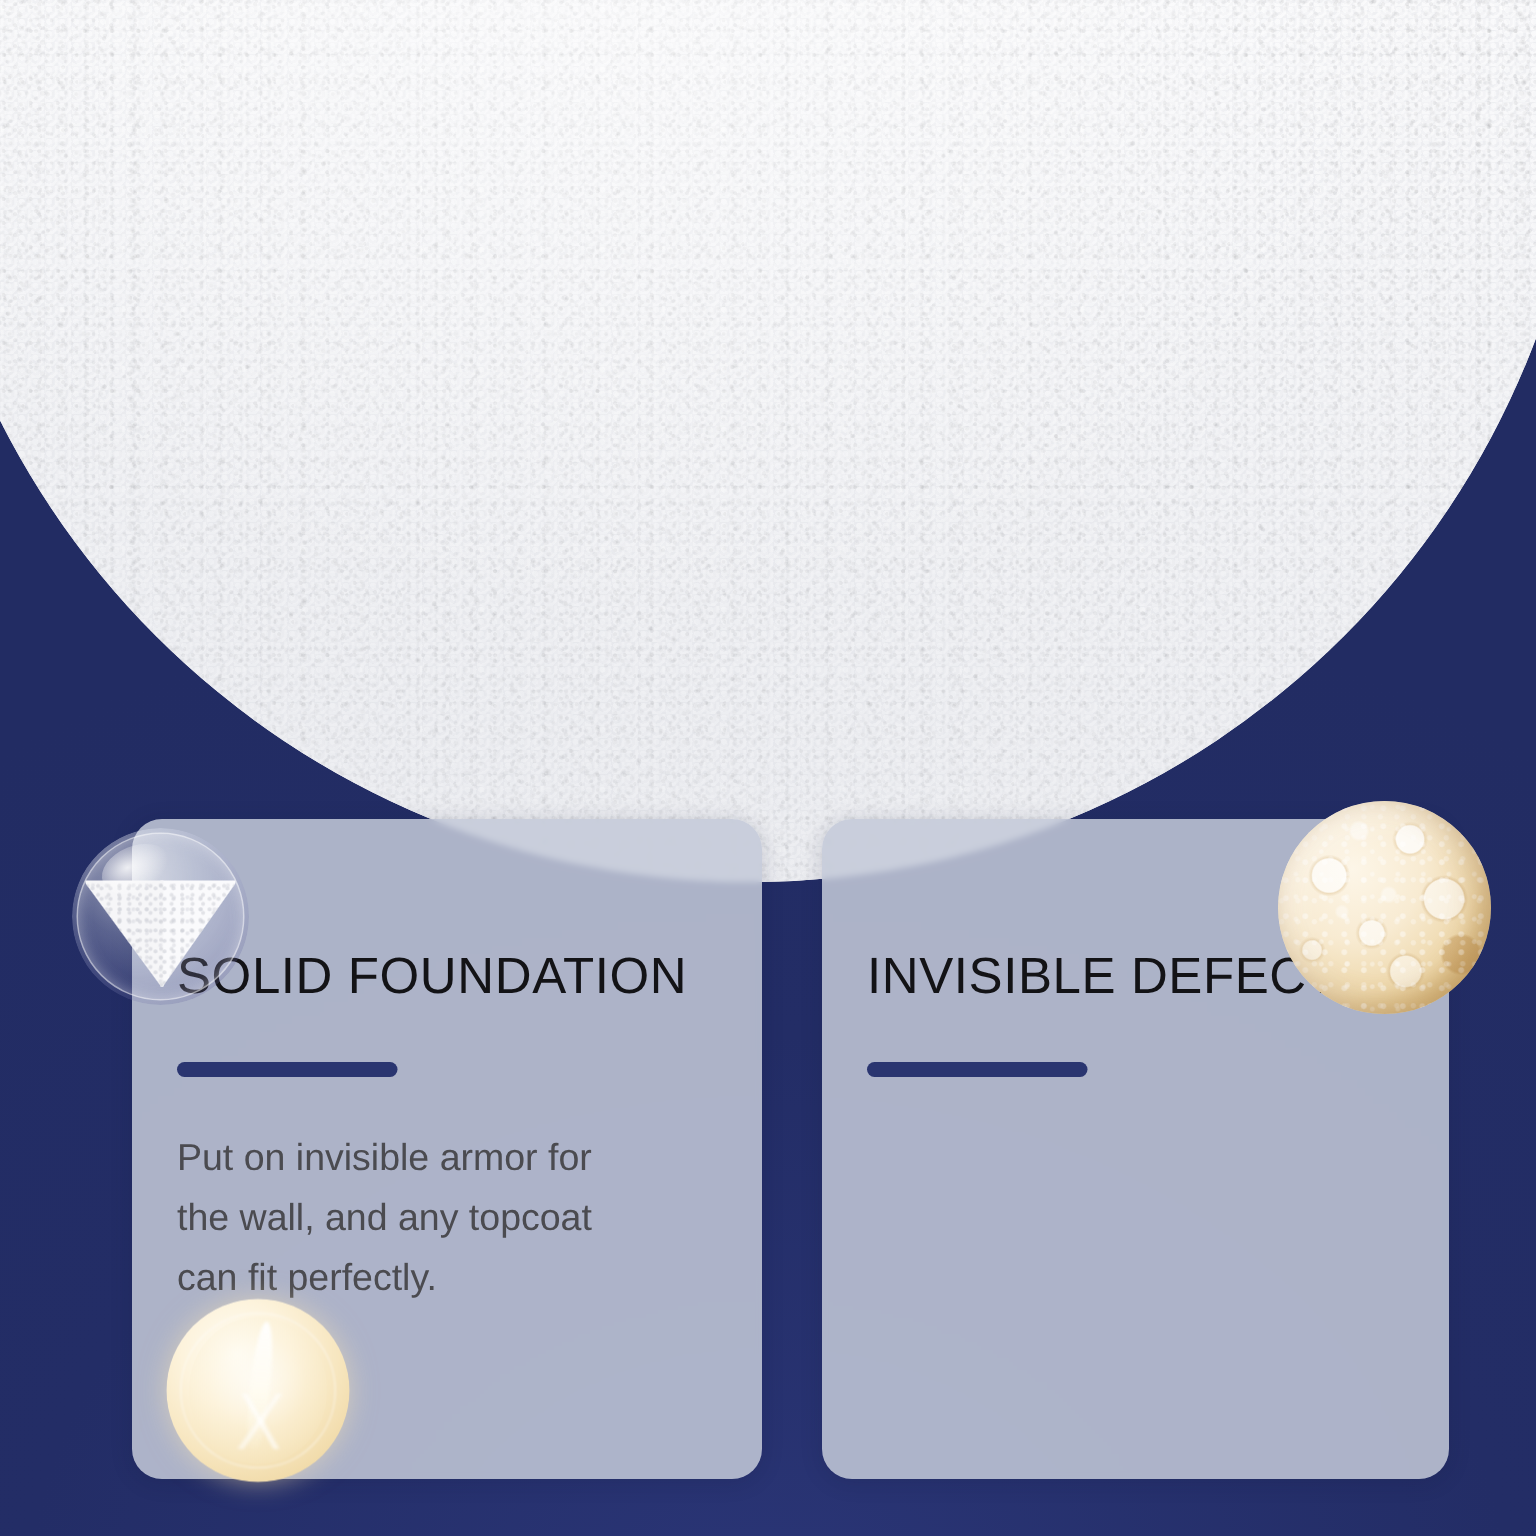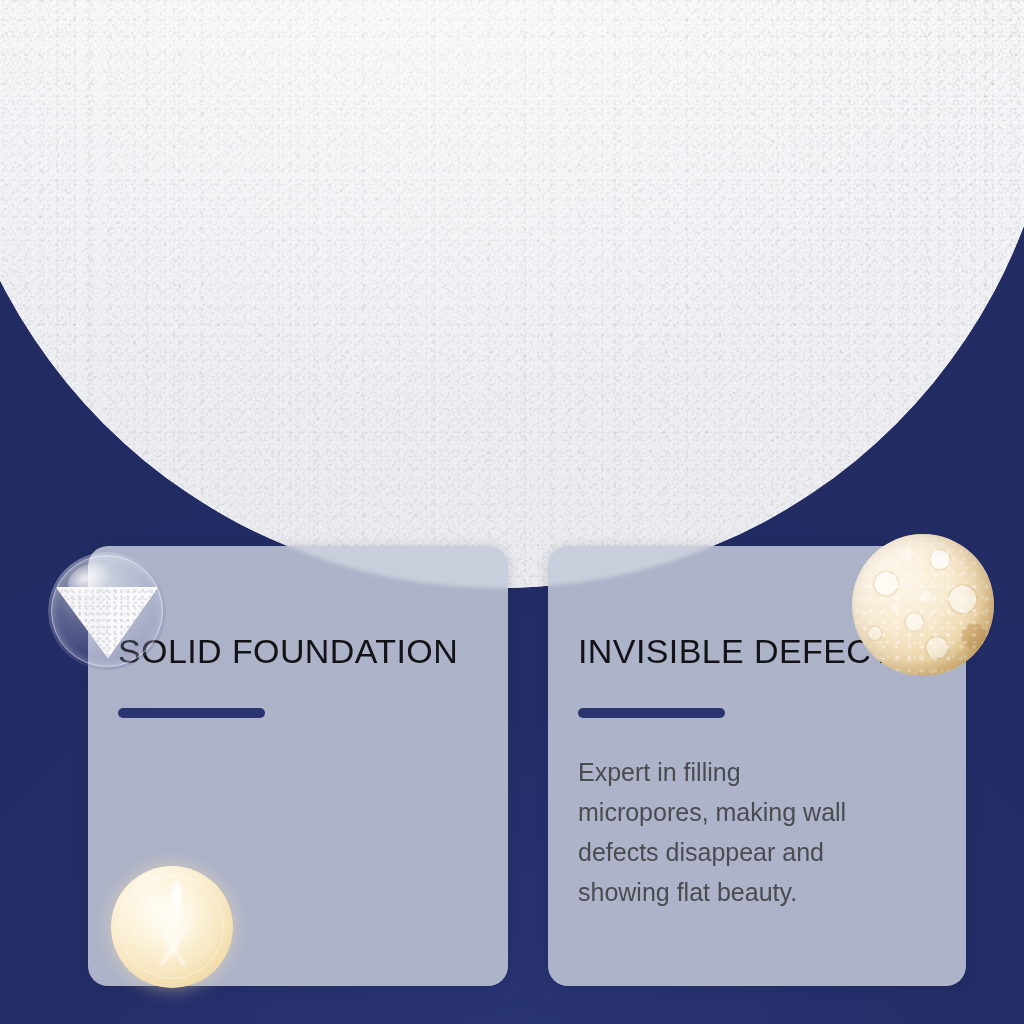--- a/index.html
+++ b/index.html
@@ -319,31 +319,30 @@
   <div class="wall-circle">
     <div class="wall-tex"></div>
     <div class="wall-tex2"></div>
     <div class="wall-shade"></div>
   </div>
 
   <div class="card left">
     <div class="card-inner">
       <div class="card-title">SOLID FOUNDATION</div>
       <div class="card-divider"></div>
+      <div class="card-body">Put on invisible armor for
+the wall, and any topcoat
+can fit perfectly.</div>
     </div>
   </div>
 
   <div class="card right">
     <div class="card-inner">
       <div class="card-title">INVISIBLE DEFECTS</div>
       <div class="card-divider"></div>
-      <div class="card-body">Expert in filling
-micropores, making wall
-defects disappear and
-showing flat beauty.</div>
     </div>
   </div>
 
   <div class="bubble-powder">
     <div class="bp-core"></div>
     <div class="bp-powder"></div>
     <div class="bp-powder-tex"></div>
     <div class="bp-rim"></div>
     <div class="bp-rim2"></div>
     <div class="bp-gloss"></div>

